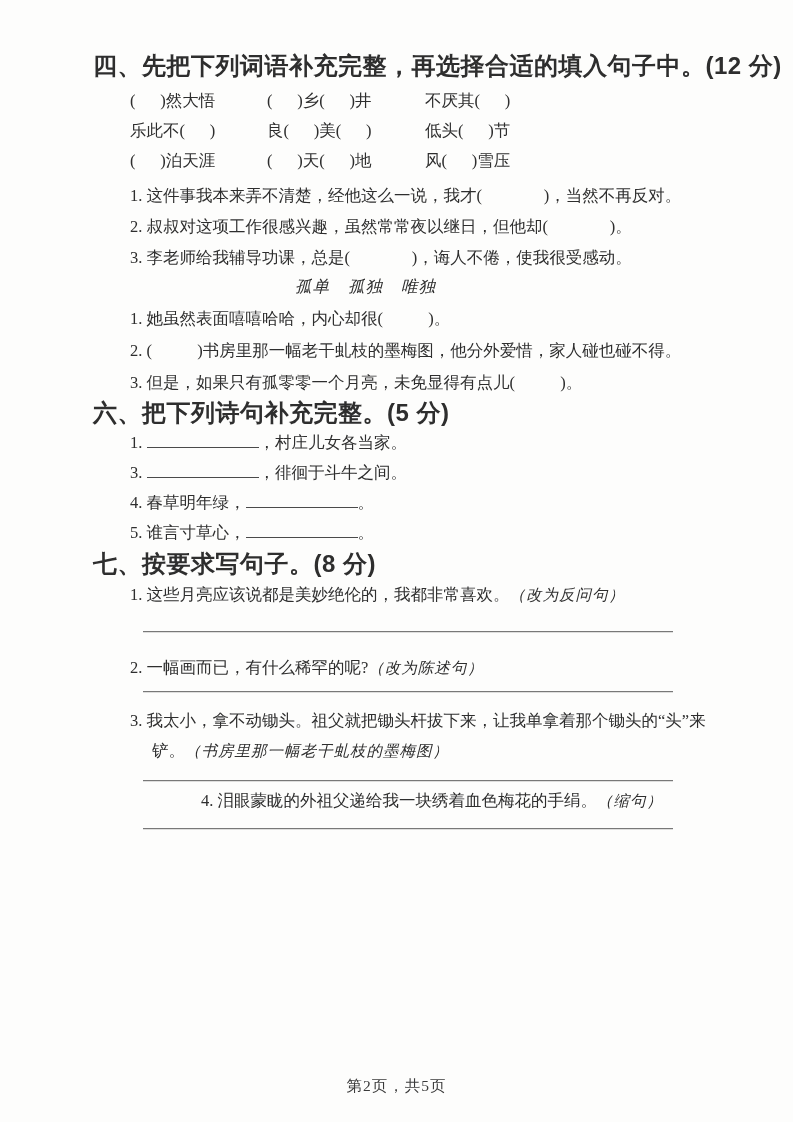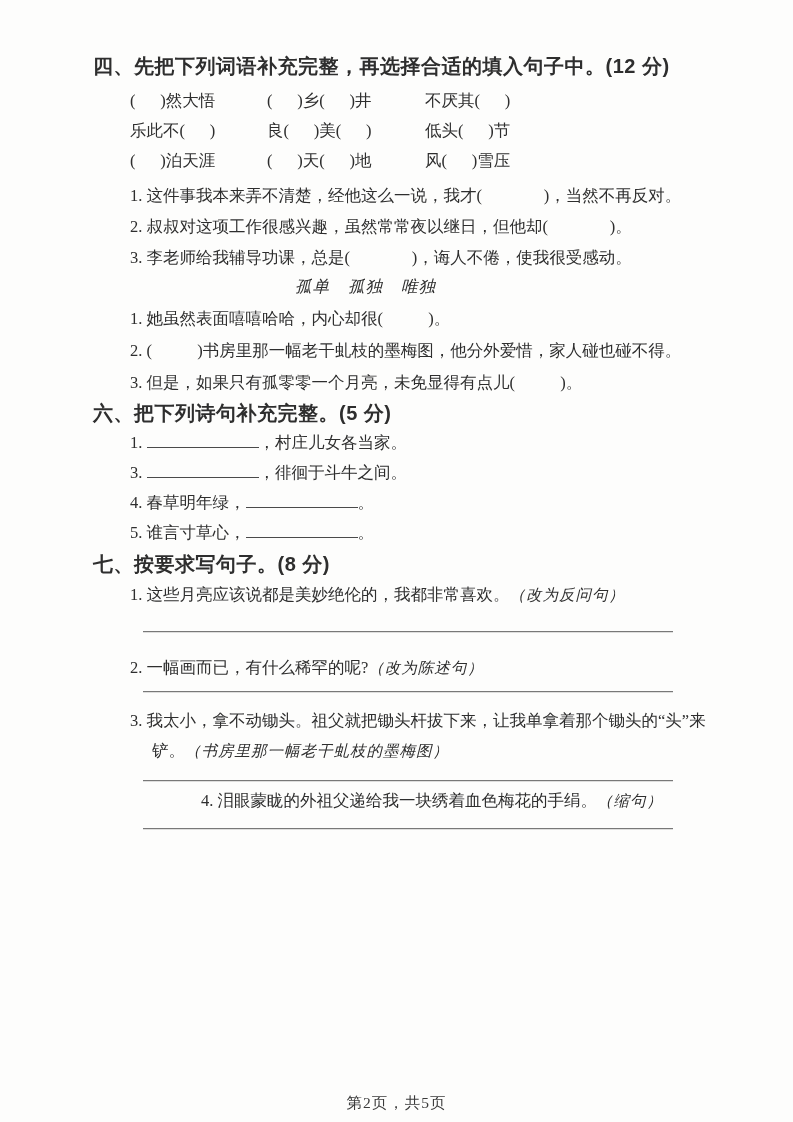--- a/index.html
+++ b/index.html
@@ -11,21 +11,21 @@
     color:#2e2e2e;
     font-family:"Liberation Serif","DejaVu Serif",serif;
     font-size:16.5px;
     overflow:hidden;
     box-sizing:border-box;
   }
   .sec-h {
     margin:0 0 0 93px;
     font-family:"Liberation Sans","DejaVu Sans",sans-serif;
     font-weight:700;
-    font-size:20px;
+    font-size:24px;
     line-height:22px;
     letter-spacing:0.5px;
     white-space:pre-wrap;
   }
   #s4h { margin-top:55px; }
   #s5h { margin-top:4px; }
   #s6h { margin-top:3px; }
   #s7h { margin-top:5px; }
 
   .word-grid {
@@ -87,21 +87,21 @@
     border-top:1.5px solid #787878;
     box-shadow:0 1px 0 rgba(0,0,0,0.12);
   }
   #line7-1 { margin-top:24px; }
   #line7-2 { margin-top:11px; }
   #line7-3 { margin-top:14px; }
   #line7-4 { margin-top:15px; }
 
   .footer {
     position:absolute;
-    bottom:8px; left:0; right:0;
+    bottom:25px; left:0; right:0;
     text-align:center;
     font-size:15.5px;
     color:#3a3a3a;
     letter-spacing:1px;
   }
 </style>
 </head>
 <body>
 
 <div class="sheet">

